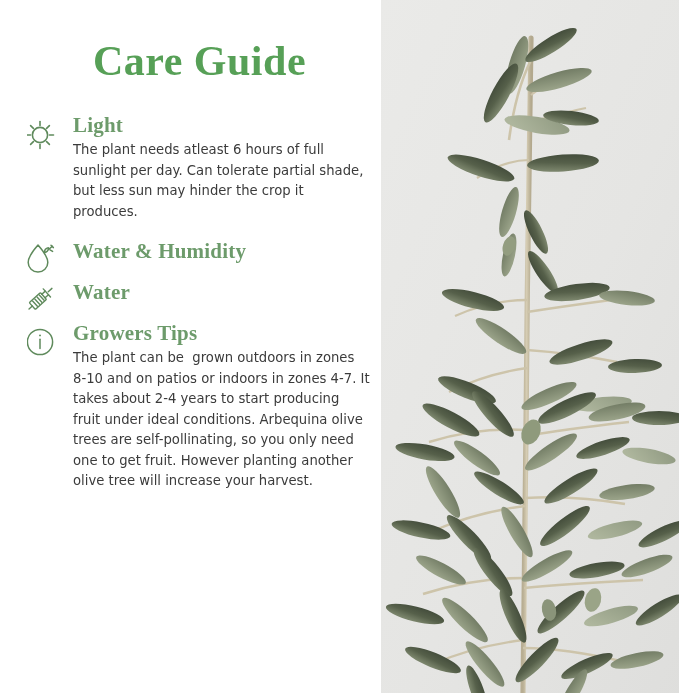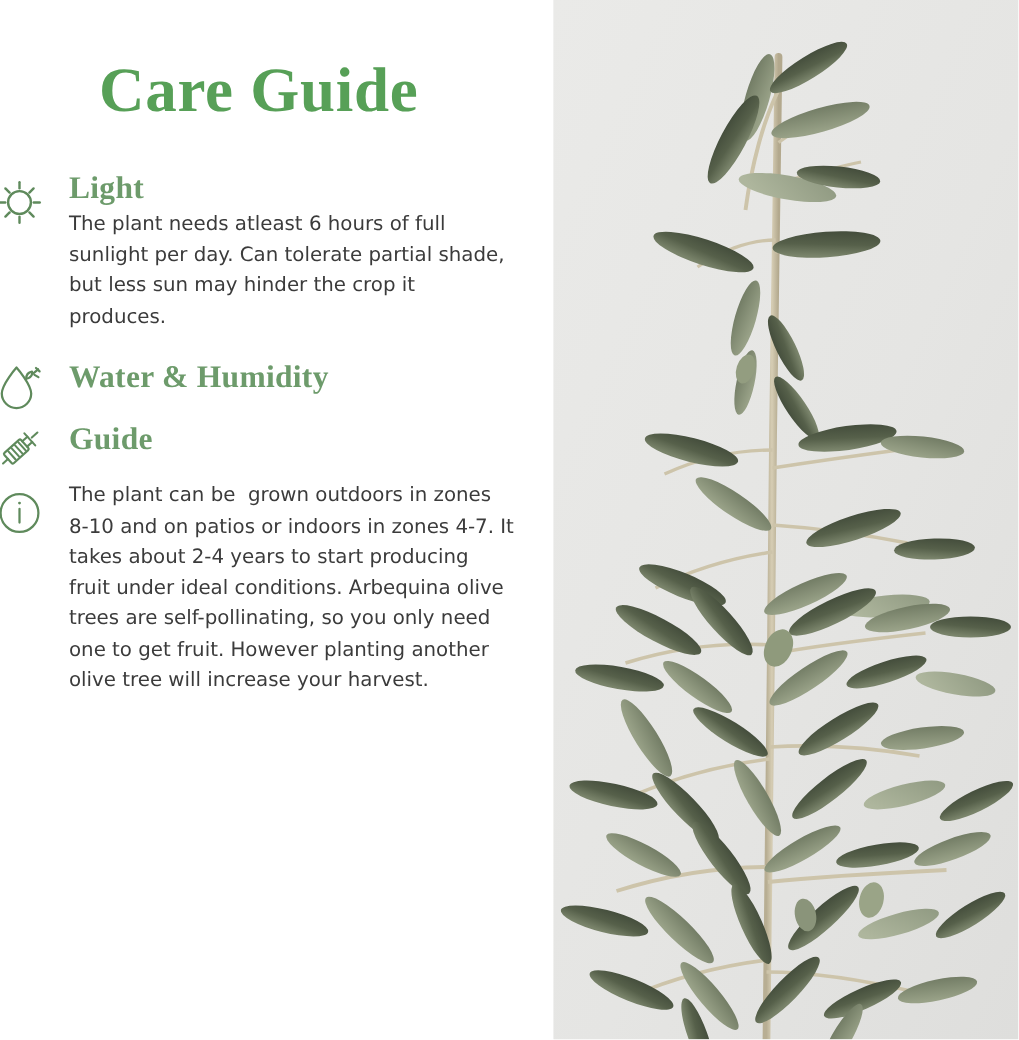--- a/index.html
+++ b/index.html
@@ -22,20 +22,21 @@
   }
 
   
   .guide-panel {
     position: relative;
     width: 369px;
     height: 496px;
     background: #ffffff;
     box-sizing: border-box;
     overflow: hidden;
+    margin-left: 27px;
   }
 
   .guide-title {
     position: absolute;
     left: 0;
     top: 40px;
     width: 345px;
     text-align: center;
     font-family: "Liberation Serif", serif;
     font-weight: bold;
@@ -163,33 +164,34 @@
                 <line x1="26.4" y1="18" x2="31.4" y2="18"></line>
                 <line x1="5" y1="18" x2="0.6" y2="18"></line>
                 <line x1="8.6" y1="14.4" x2="8.6" y2="21.6"></line>
                 <line x1="11.6" y1="14.4" x2="11.6" y2="21.6"></line>
                 <line x1="14.6" y1="14.4" x2="14.6" y2="21.6"></line>
                 <line x1="17.6" y1="14.4" x2="17.6" y2="21.6"></line>
               </g>
             </g>
           </svg>
         </div>
-        <div class="section-heading">Guide</div>
+        <div class="section-heading">Water</div>
       </div>
 
       <div class="section">
         <div class="section-icon">
           <svg width="44" height="40" viewBox="0 0 44 40">
             <g stroke="#5f8a5c" fill="none">
               <circle cx="15" cy="19" r="12.6" stroke-width="1.5"></circle>
               <line x1="15" y1="16.2" x2="15" y2="25.4" stroke-width="1.5" stroke-linecap="round"></line>
               <circle cx="15" cy="12.4" r="0.95" fill="#5f8a5c" stroke="none"></circle>
             </g>
           </svg>
         </div>
+        <div class="section-heading">Growers Tips</div>
         <p class="section-body">The plant can be  grown outdoors in zones 8-10 and on patios or indoors in zones 4-7. It takes about 2-4 years to start producing fruit under ideal conditions. Arbequina olive trees are self-pollinating, so you only need one to get fruit. However planting another olive tree will increase your harvest.</p>
       </div>
 
     </div>
   </div>
 
   <div class="photo-panel">
     <svg class="photo-svg" viewBox="0 0 310 693" preserveAspectRatio="none">
       <defs>
         <linearGradient id="bgGrad" x1="0" y1="0" x2="1" y2="1">

